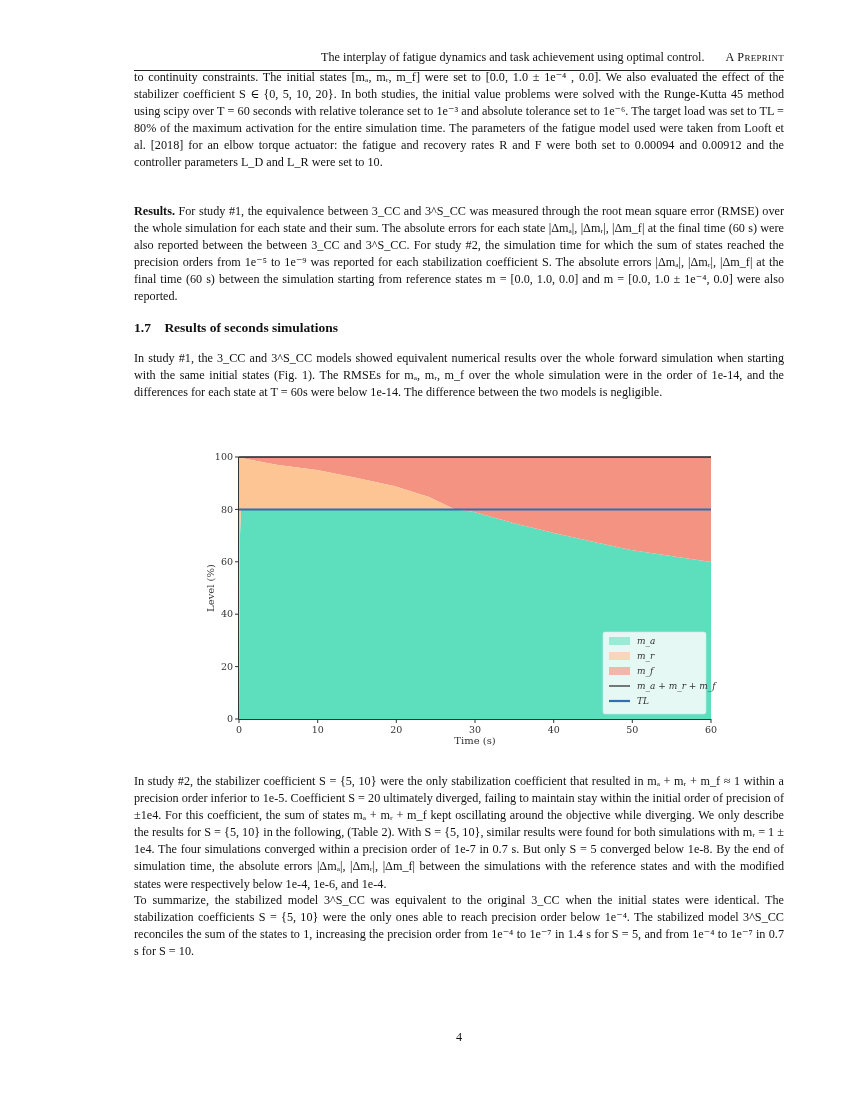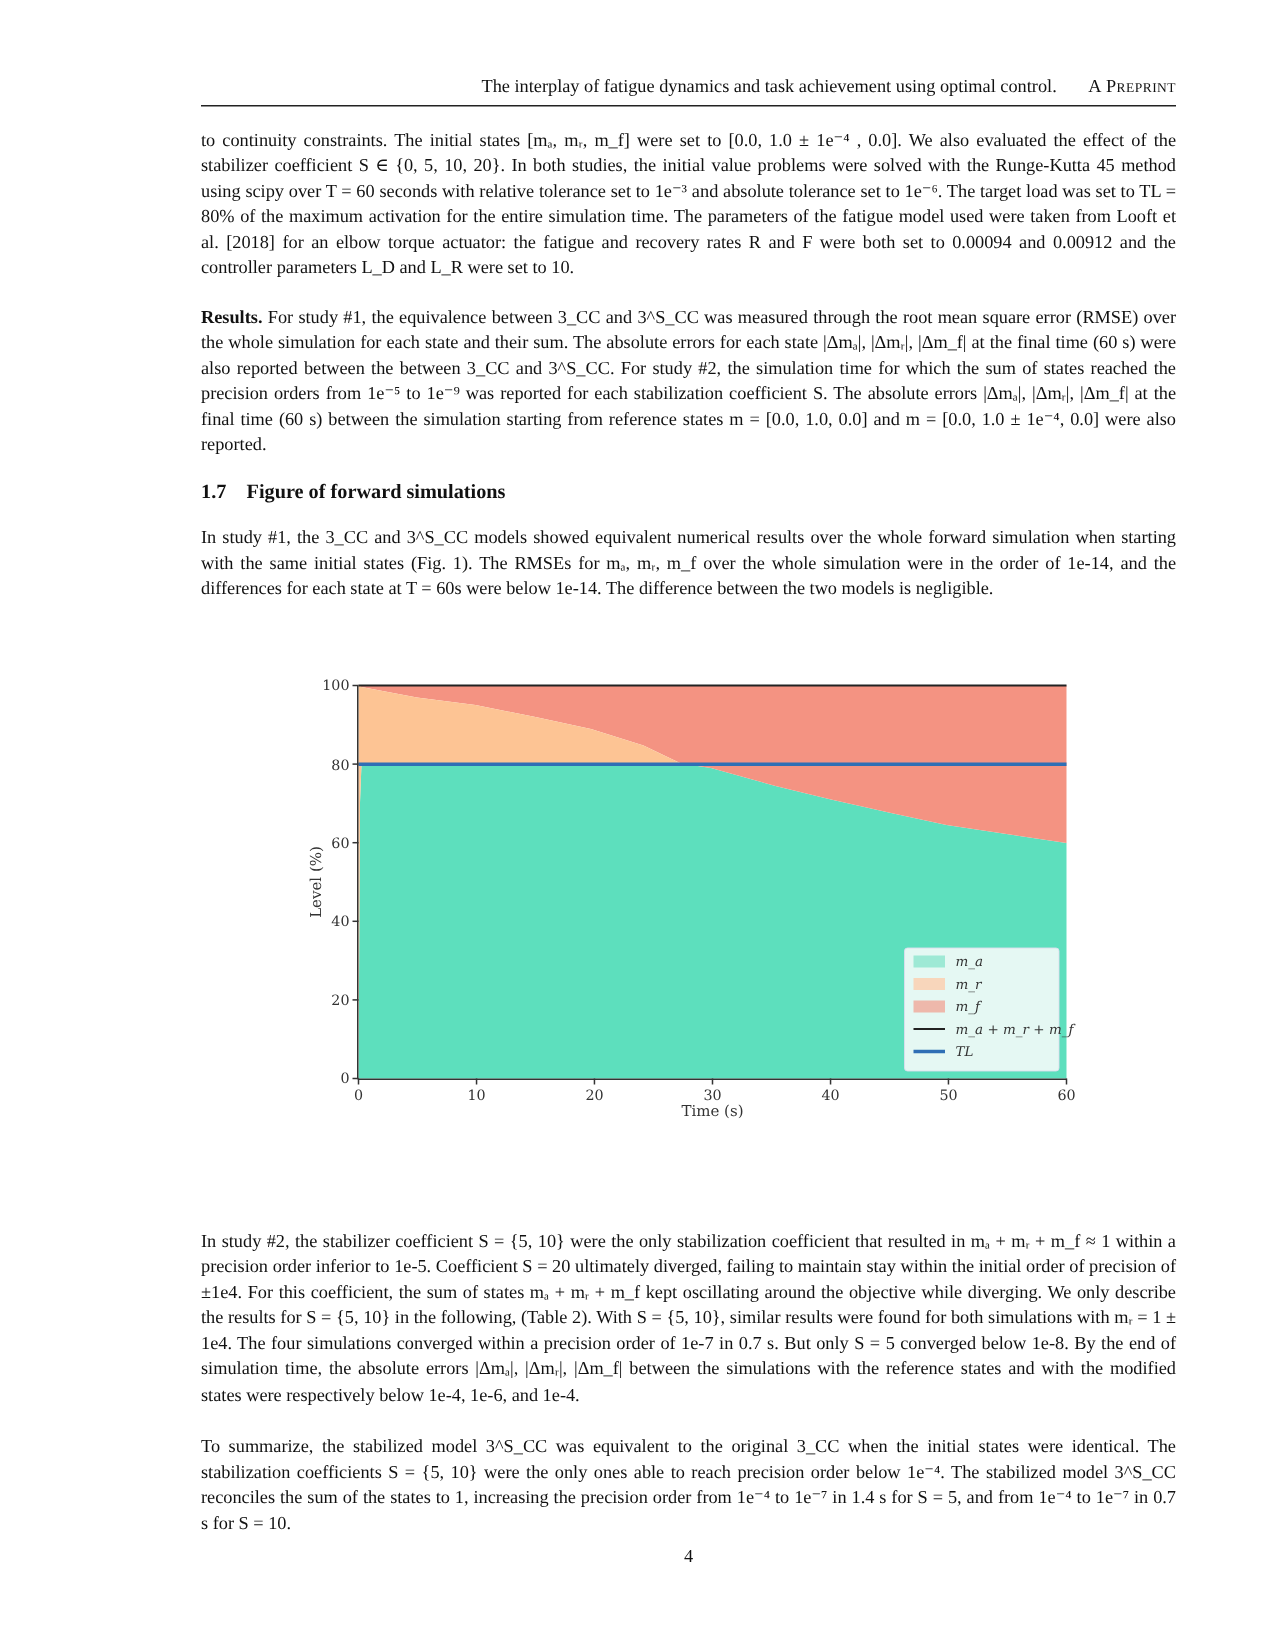--- a/index.html
+++ b/index.html
@@ -25,32 +25,32 @@
 <body>
 
 <div class="page">
 
   <div class="header">
     <span class="title">The interplay of fatigue dynamics and task achievement using optimal control.</span>
     <span class="tag">A Preprint</span>
   </div>
   <div class="header-rule"></div>
 
-  <p class="para" style="top:85px;">
+  <p class="para" style="top:69px;">
     <span>to continuity constraints. The initial states [mₐ, mᵣ, m_f] were set to [0.0, 1.0 ± 1e⁻⁴ , 0.0]. We also evaluated the effect of the stabilizer coefficient S ∈ {0, 5, 10, 20}. In both studies, the initial value problems were solved with the Runge-Kutta 45 method using scipy over T = 60 seconds with relative tolerance set to 1e⁻³ and absolute tolerance set to 1e⁻⁶. The target load was set to TL = 80% of the maximum activation for the entire simulation time. The parameters of the fatigue model used were taken from Looft et al. [2018] for an elbow torque actuator: the fatigue and recovery rates R and F were both set to 0.00094 and 0.00912 and the controller parameters L_D and L_R were set to 10.</span>
   </p>
 
   <p class="para" style="top:203px;">
     <b>Results.</b>
     <span>For study #1, the equivalence between 3_CC and 3^S_CC was measured through the root mean square error (RMSE) over the whole simulation for each state and their sum. The absolute errors for each state |Δmₐ|, |Δmᵣ|, |Δm_f| at the final time (60 s) were also reported between the between 3_CC and 3^S_CC. For study #2, the simulation time for which the sum of states reached the precision orders from 1e⁻⁵ to 1e⁻⁹ was reported for each stabilization coefficient S. The absolute errors |Δmₐ|, |Δmᵣ|, |Δm_f| at the final time (60 s) between the simulation starting from reference states m = [0.0, 1.0, 0.0] and m = [0.0, 1.0 ± 1e⁻⁴, 0.0] were also reported.</span>
   </p>
 
   <div class="section">
     <span class="num">1.7</span>
-    <span>Figure of forward simulations</span>
+    <span>Results of seconds simulations</span>
   </div>
 
   <p class="para" style="top:350px;">
     <span>In study #1, the 3_CC and 3^S_CC models showed equivalent numerical results over the whole forward simulation when starting with the same initial states (Fig. 1). The RMSEs for mₐ, mᵣ, m_f over the whole simulation were in the order of 1e-14, and the differences for each state at T = 60s were below 1e-14. The difference between the two models is negligible.</span>
   </p>
 
   <div class="figure">
     <svg width="530" height="330" viewBox="160 445 530 330" xmlns="http://www.w3.org/2000/svg">
 
       <path fill="#5ddfbd" d="M205,719 L205,719 L206,535 L207,509 L212,509 L323,509 L420,509 L440,512 L483,524 L520,533 L560,542 L597,550 L637,556 L677,562 L677,719 Z"></path>
@@ -113,22 +113,22 @@
           <text x="603" y="659">m_r</text>
           <text x="603" y="674">m_f</text>
           <text x="603" y="689">m_a + m_r + m_f</text>
           <text x="603" y="704">TL</text>
         </g>
       </g>
     </svg>
   </div>
 
 
-  <p class="para" style="top:819px;">
+  <p class="para" style="top:773px;">
     <span>In study #2, the stabilizer coefficient S = {5, 10} were the only stabilization coefficient that resulted in mₐ + mᵣ + m_f ≈ 1 within a precision order inferior to 1e-5. Coefficient S = 20 ultimately diverged, failing to maintain stay within the initial order of precision of ±1e4. For this coefficient, the sum of states mₐ + mᵣ + m_f kept oscillating around the objective while diverging. We only describe the results for S = {5, 10} in the following, (Table 2). With S = {5, 10}, similar results were found for both simulations with mᵣ = 1 ± 1e4. The four simulations converged within a precision order of 1e-7 in 0.7 s. But only S = 5 converged below 1e-8. By the end of simulation time, the absolute errors |Δmₐ|, |Δmᵣ|, |Δm_f| between the simulations with the reference states and with the modified states were respectively below 1e-4, 1e-6, and 1e-4.</span>
   </p>
 
-  <p class="para" style="top:956px;">
+  <p class="para" style="top:892px;">
     <span>To summarize, the stabilized model 3^S_CC was equivalent to the original 3_CC when the initial states were identical. The stabilization coefficients S = {5, 10} were the only ones able to reach precision order below 1e⁻⁴. The stabilized model 3^S_CC reconciles the sum of the states to 1, increasing the precision order from 1e⁻⁴ to 1e⁻⁷ in 1.4 s for S = 5, and from 1e⁻⁴ to 1e⁻⁷ in 0.7 s for S = 10.</span>
   </p>
 
   <div class="pagenum">4</div>
 </div>
 
 </body></html>

